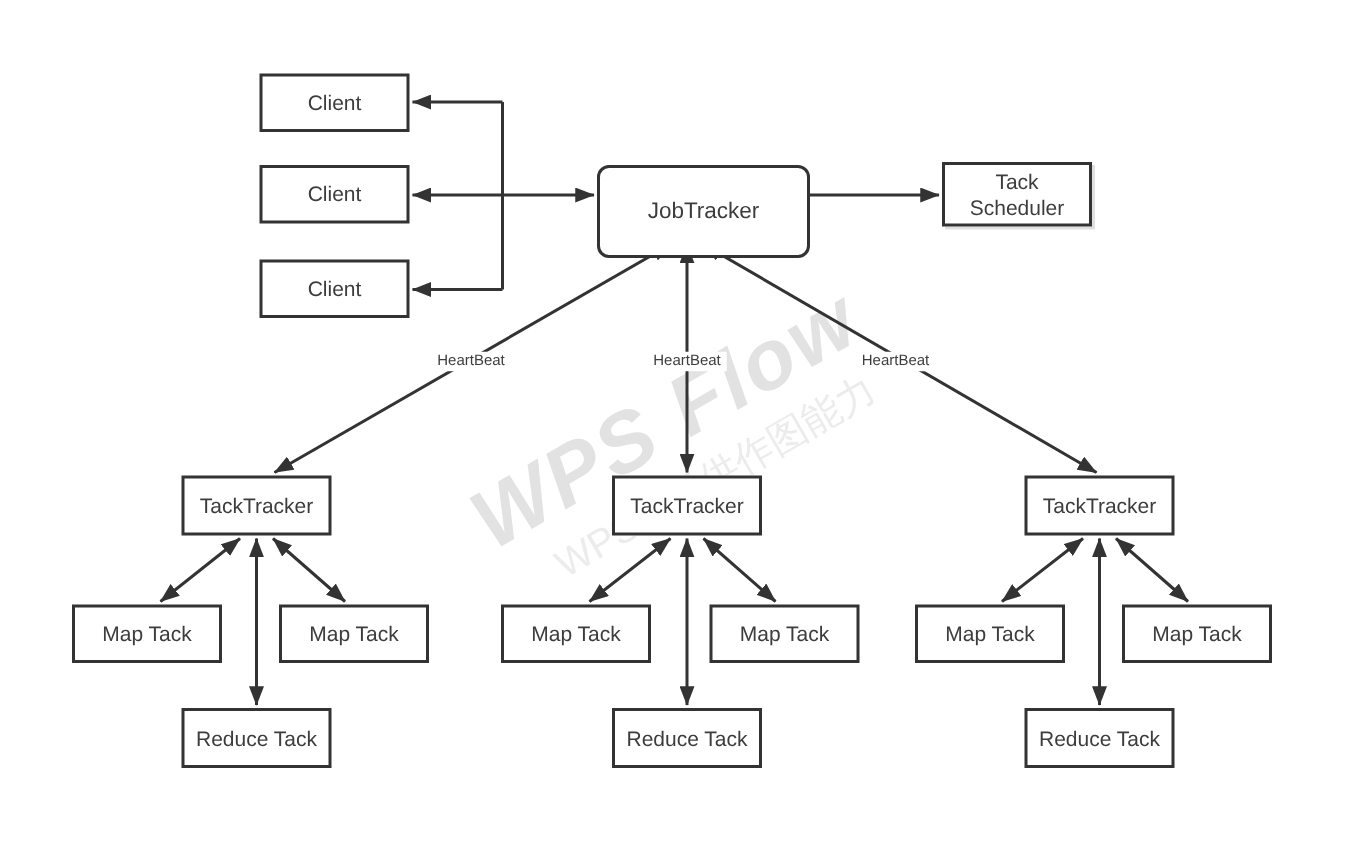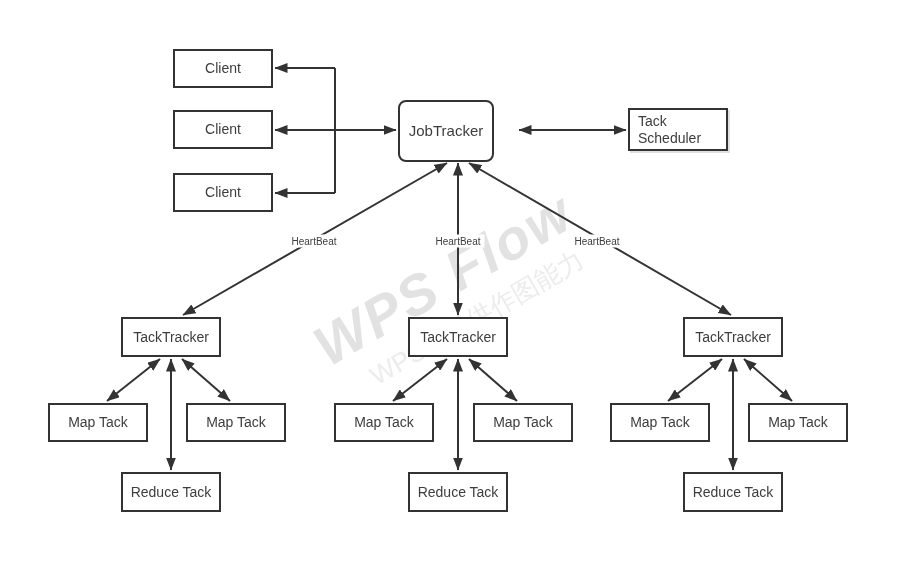--- a/index.html
+++ b/index.html
@@ -33,20 +33,21 @@
   #edges{position:absolute;left:0;top:0;z-index:1;}
   .edge{stroke:var(--line,#333333);stroke-width:2;fill:none;}
   .ah{fill:var(--line,#333333);}
   
   .box{
     position:absolute;
     box-sizing:border-box;
     border:2px solid var(--line,#333333);
     background:#fff;
     display:flex;align-items:center;justify-content:center;
+    text-align:center;
     font-size:14px;line-height:1.15;
     color:var(--text,#3d3d3d);
     z-index:2;
   }
   .rounded{border-radius:8px;font-size:15px;}
   .shadowed{box-shadow:2px 2px 0 rgba(0,0,0,0.12);}
   .wrap{display:block;width:80px;}
   
   .edge-label{
     position:absolute;
@@ -99,21 +100,21 @@
   </svg>
 
   <div class="edge-label" style="left:314px;top:241px">HeartBeat</div>
   <div class="edge-label" style="left:458px;top:241px">HeartBeat</div>
   <div class="edge-label" style="left:597px;top:241px">HeartBeat</div>
 
   <div class="box" style="left:173px;top:49px;width:100px;height:39px">Client</div>
   <div class="box" style="left:173px;top:110px;width:100px;height:39px">Client</div>
   <div class="box" style="left:173px;top:173px;width:100px;height:39px">Client</div>
 
-  <div class="box rounded" style="left:398px;top:100px;width:96px;height:62px">JobTracker</div>
+  <div class="box rounded" style="left:398px;top:110px;width:142px;height:62px">JobTracker</div>
 
   <div class="box shadowed" style="left:628px;top:108px;width:100px;height:43px">
     <span class="wrap">Tack Scheduler</span>
   </div>
 
   <div class="box" style="left:121px;top:317px;width:100px;height:40px">TackTracker</div>
   <div class="box" style="left:408px;top:317px;width:100px;height:40px">TackTracker</div>
   <div class="box" style="left:683px;top:317px;width:100px;height:40px">TackTracker</div>
 
   <div class="box" style="left:48px;top:403px;width:100px;height:39px">Map Tack</div>

